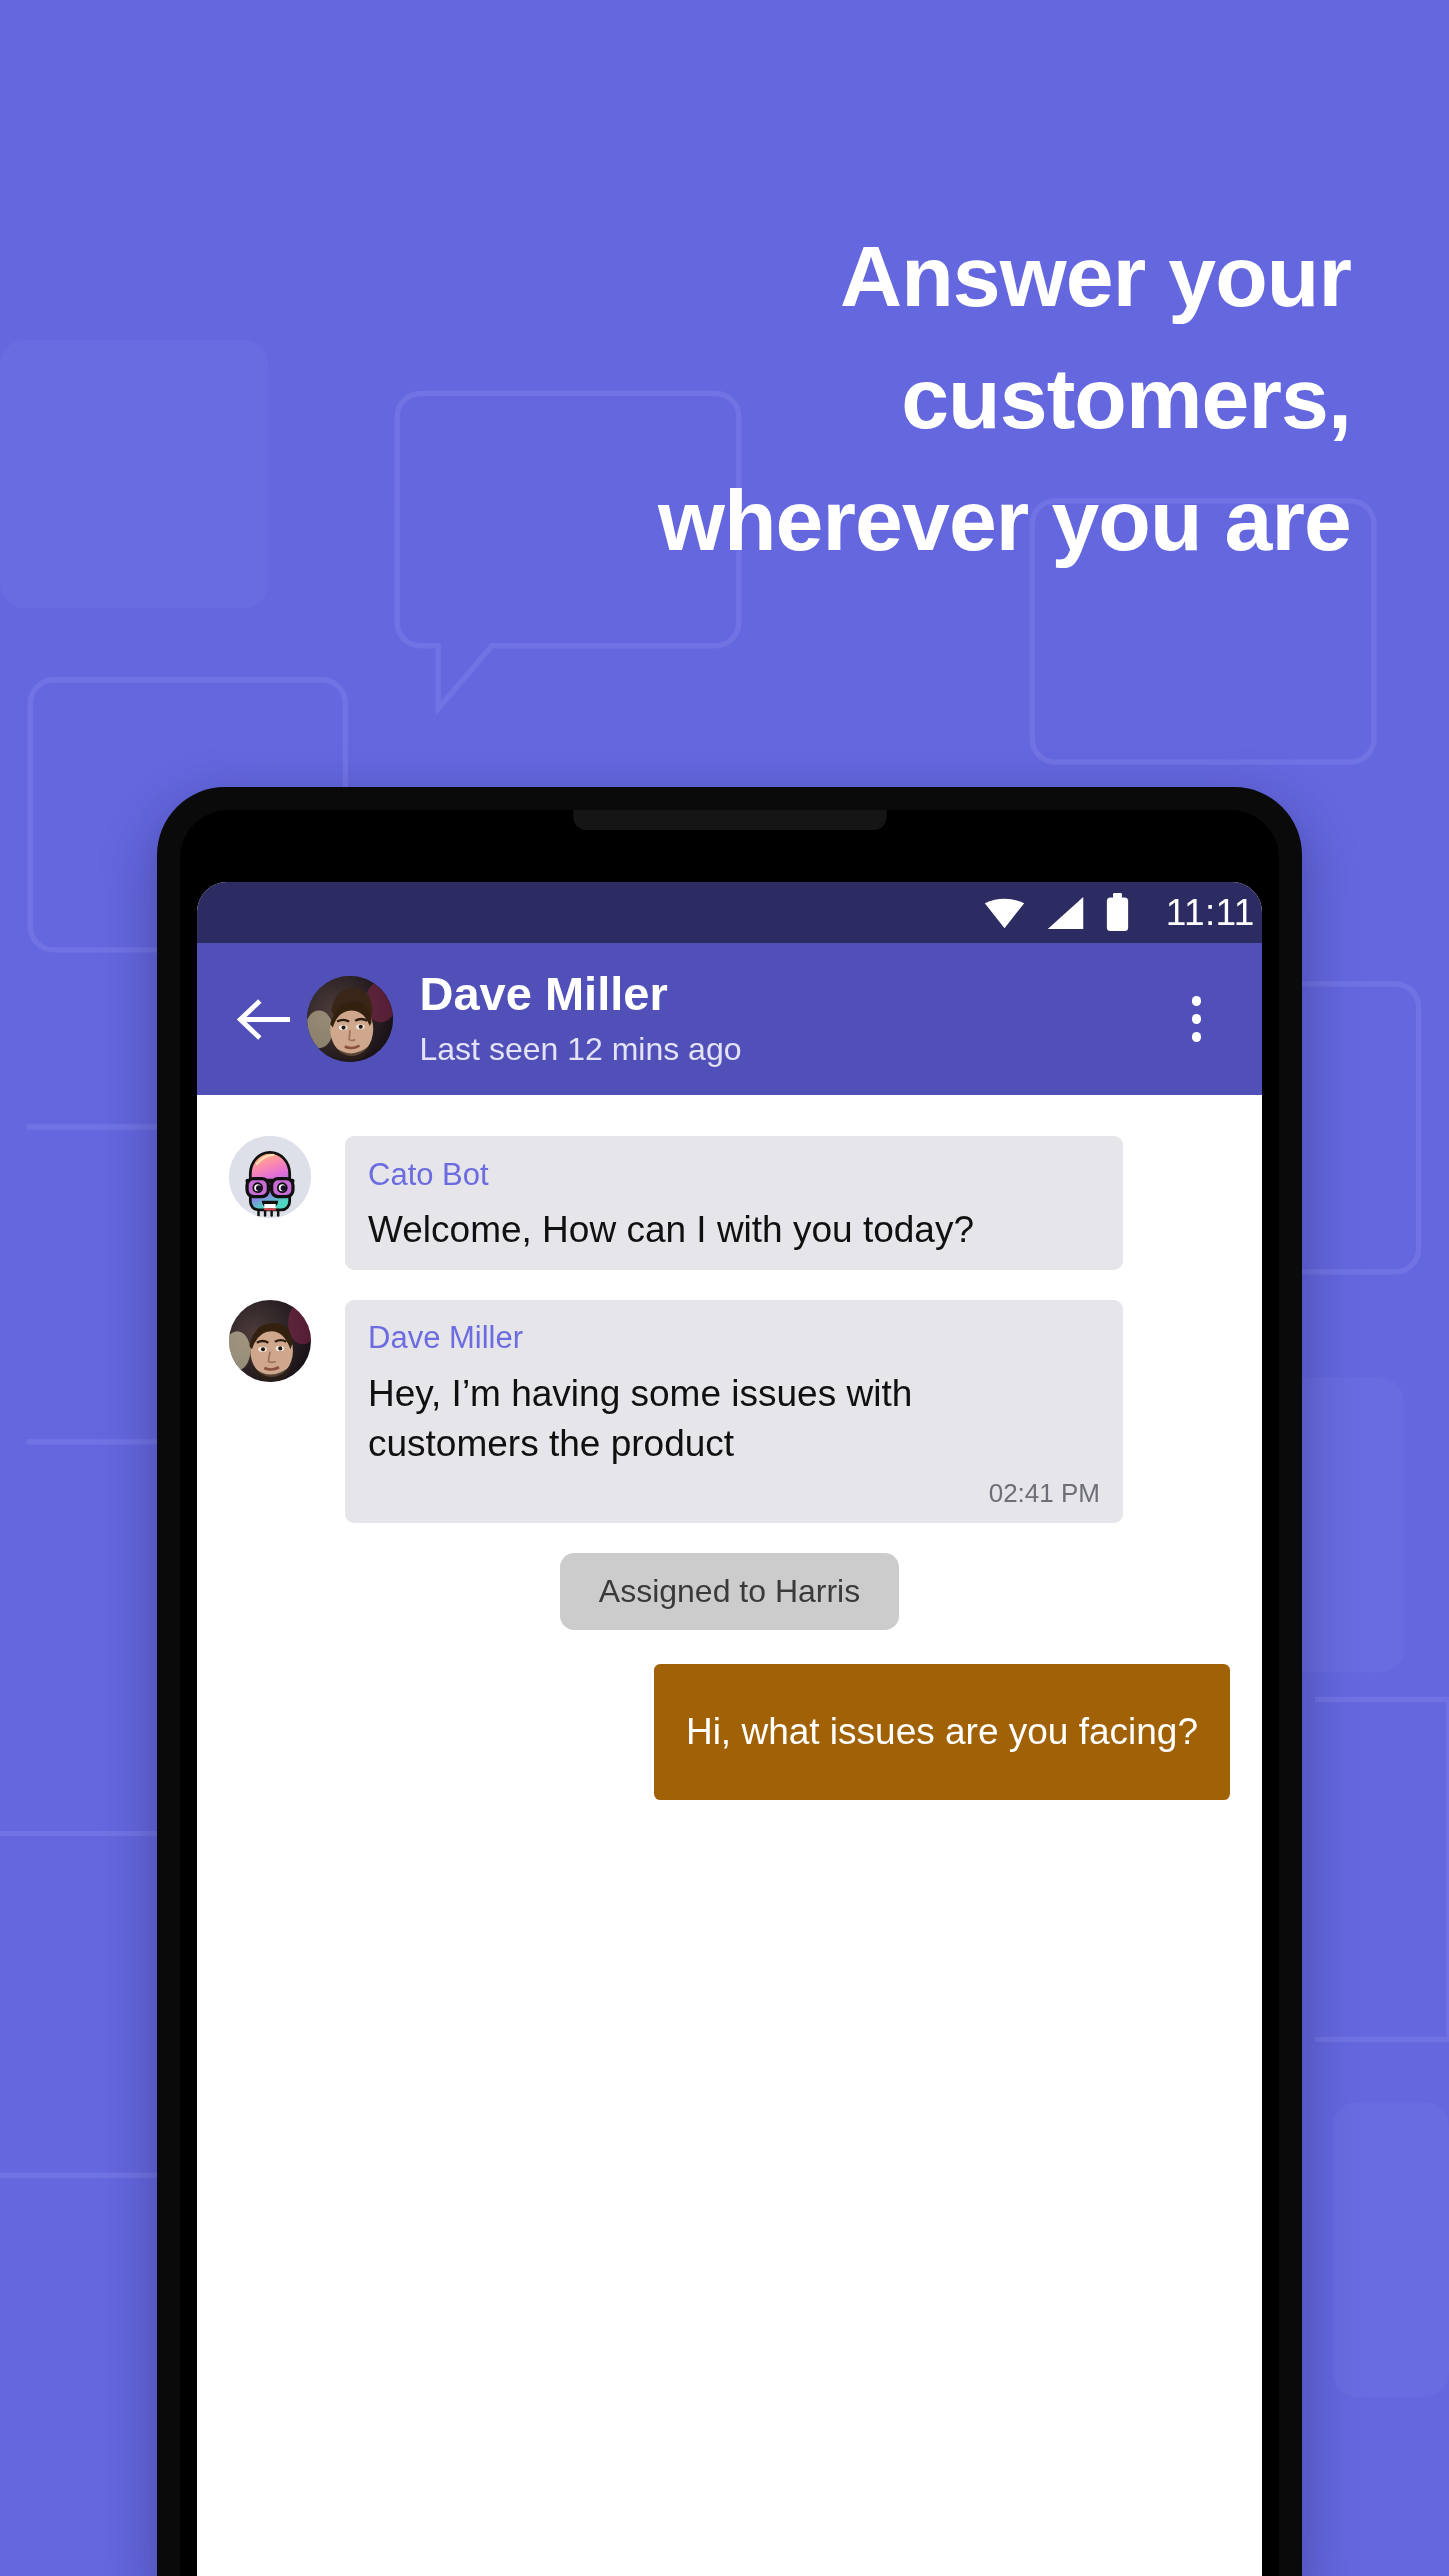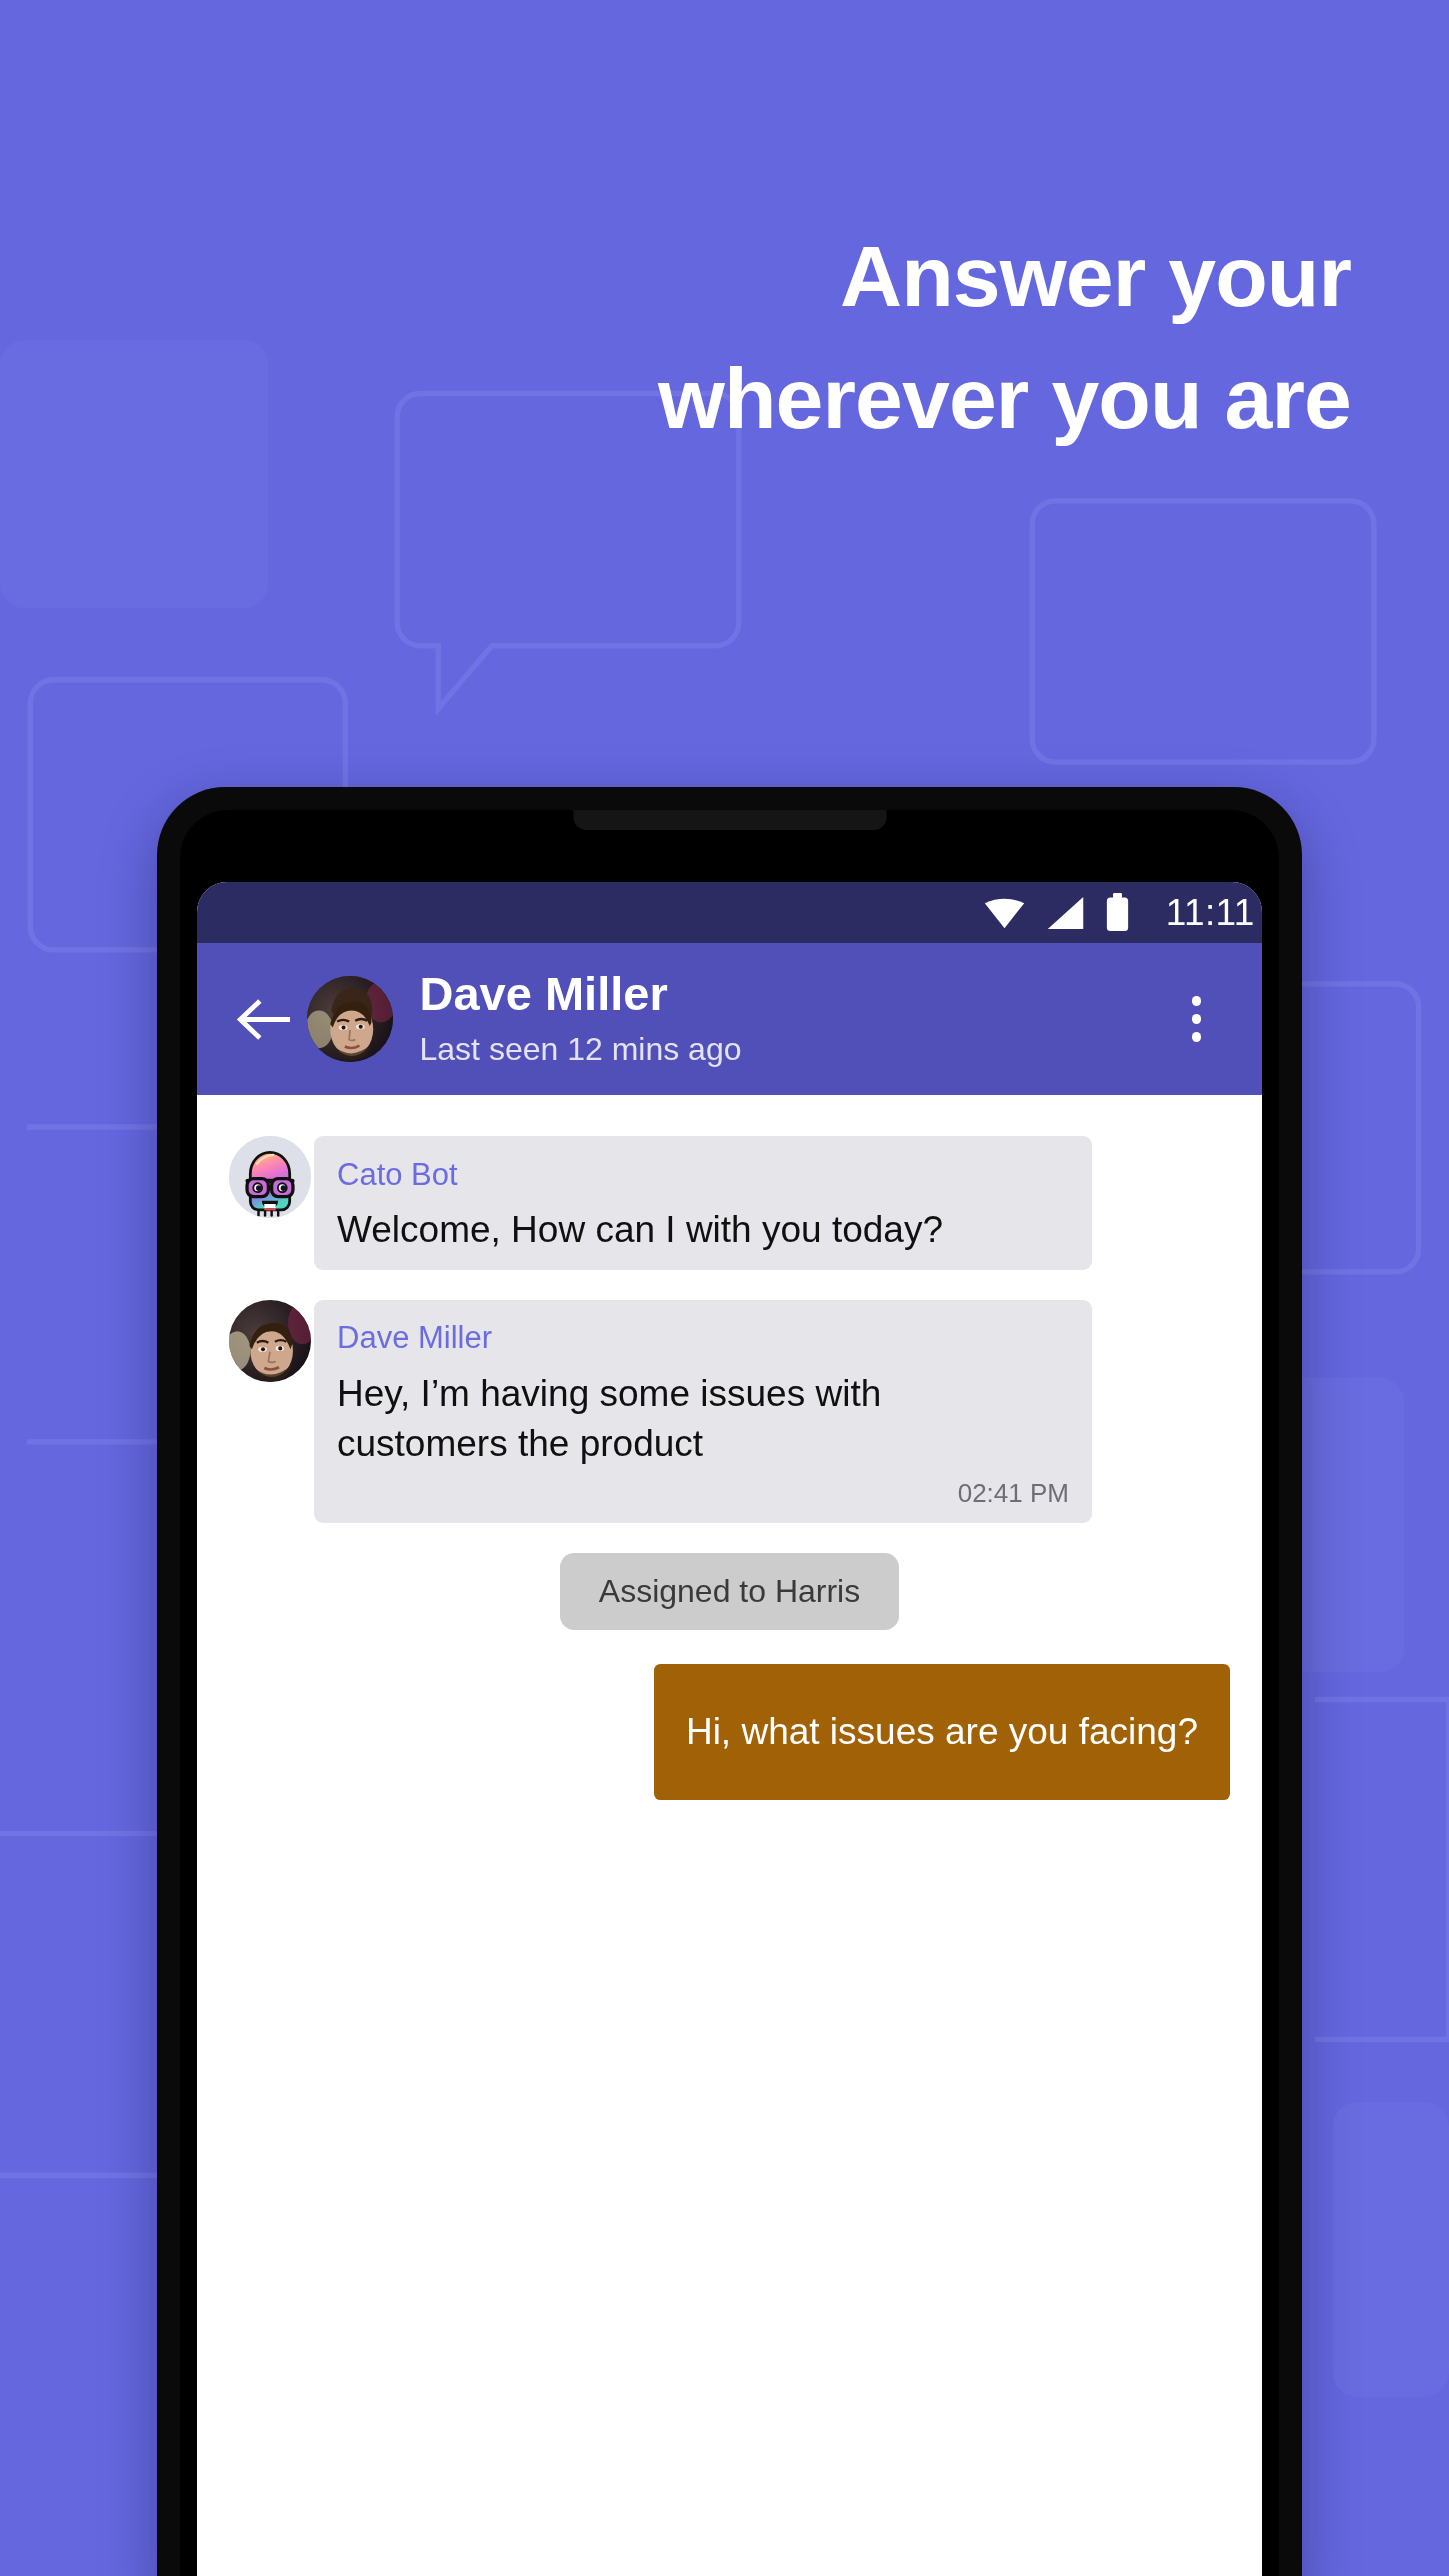--- a/index.html
+++ b/index.html
@@ -146,21 +146,21 @@
 
   
   .chat {
     background:#FFFFFF;
     padding:41px 32px 0 32px;
     height:calc(100% - 213px);
   }
   .msg-row {
     display:flex;
     align-items:flex-start;
-    gap:3px;
+    gap:34px;
     margin-bottom:30px;
   }
   .msg-avatar {
     width:82px; height:82px;
     border-radius:50%;
     flex:0 0 auto;
     overflow:hidden;
     position:relative;
     background:#dfe1e8;
   }
@@ -242,20 +242,21 @@
       <g fill="#7276E6" opacity="0.38">
         <rect x="1150" y="1540" width="420" height="330" rx="28"></rect>
         <rect x="0" y="380" width="300" height="300" rx="28"></rect>
         <rect x="1490" y="2350" width="130" height="330" rx="28"></rect>
       </g>
     </svg>
   </div>
 
   <h1 class="headline">
     <span class="ln">Answer your</span>
+    <span class="ln">customers,</span>
     <span class="ln">wherever you are</span>
   </h1>
 
   <div class="phone">
     <div class="phone-inner">
       <div class="notch"></div>
 
       <div class="screen">
 
         <div class="statusbar">

